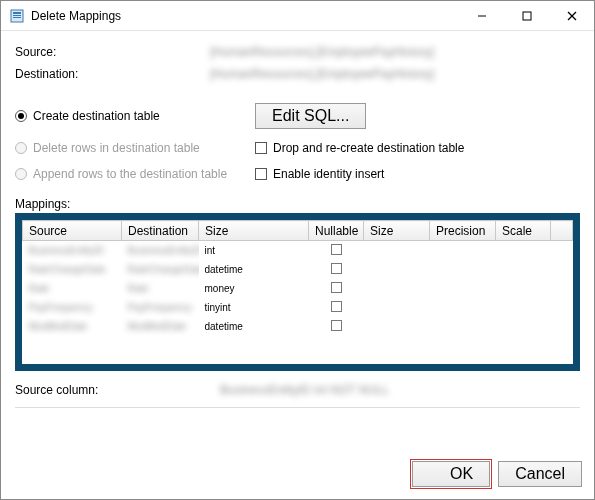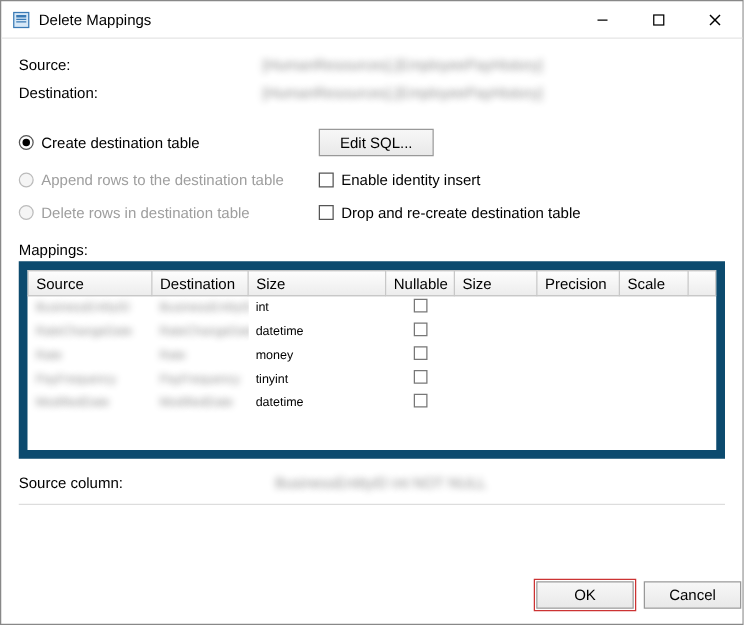--- a/index.html
+++ b/index.html
@@ -81,25 +81,25 @@
   .radio.checked::after {
     content: ""; position: absolute;
     width: 6px; height: 6px; border-radius: 50%;
     background: #000; top: 2px; left: 2px;
   }
   .btn {
     border: 1px solid #999;
     background: linear-gradient(#f7f7f7,#e9e9e9);
     padding: 3px 16px;
     font-family: inherit;
-    font-size: 12px;
+    font-size: 16px;
     color: #000;
     cursor: default;
     min-width: 78px;
-    text-align: center;
+    text-align: right;
   }
   .mappings-label { margin-top: 10px; margin-bottom: 2px; }
   .grid-wrap {
     border: 7px solid #0c4a6e;
     height: 158px;
     overflow: hidden;
     background: #fff;
   }
   table.grid {
     border-collapse: collapse;
@@ -133,21 +133,21 @@
     align-items: flex-start;
     margin-top: 12px;
     padding-bottom: 10px;
     border-bottom: 1px solid #ddd;
   }
   .footer-field .label { width: 205px; }
   .dlg-buttons {
     display: flex;
     justify-content: flex-end;
     gap: 8px;
-    padding: 10px 1px 12px 0;
+    padding: 10px 12px 12px 0;
   }
   .btn.ok {
     outline: 1px solid #c33;
     outline-offset: 1px;
   }
   .col-source   { width: 18%; }
   .col-dest     { width: 14%; }
   .col-type     { width: 20%; }
   .col-null     { width: 10%; }
   .col-size     { width: 12%; }
@@ -208,36 +208,36 @@
         <span>Create destination table</span>
       </div>
       <div class="right">
         <button class="btn">Edit SQL...</button>
       </div>
     </div>
 
     <div class="radio-row">
       <div class="left disabled">
         <span class="radio disabled"></span>
+        <span>Delete rows in destination table</span>
+      </div>
+      <div class="right">
+        <span class="checkbox"></span>
+        <span>Drop and re-create destination table</span>
+      </div>
+    </div>
+
+    <div class="radio-row">
+      <div class="left disabled">
+        <span class="radio disabled"></span>
         <span>Append rows to the destination table</span>
       </div>
       <div class="right">
         <span class="checkbox"></span>
         <span>Enable identity insert</span>
-      </div>
-    </div>
-
-    <div class="radio-row">
-      <div class="left disabled">
-        <span class="radio disabled"></span>
-        <span>Delete rows in destination table</span>
-      </div>
-      <div class="right">
-        <span class="checkbox"></span>
-        <span>Drop and re-create destination table</span>
       </div>
     </div>
 
     <div class="mappings-label">Mappings:</div>
 
     <div class="grid-wrap">
       <table class="grid">
         <colgroup>
           <col class="col-source">
             <col class="col-dest">

